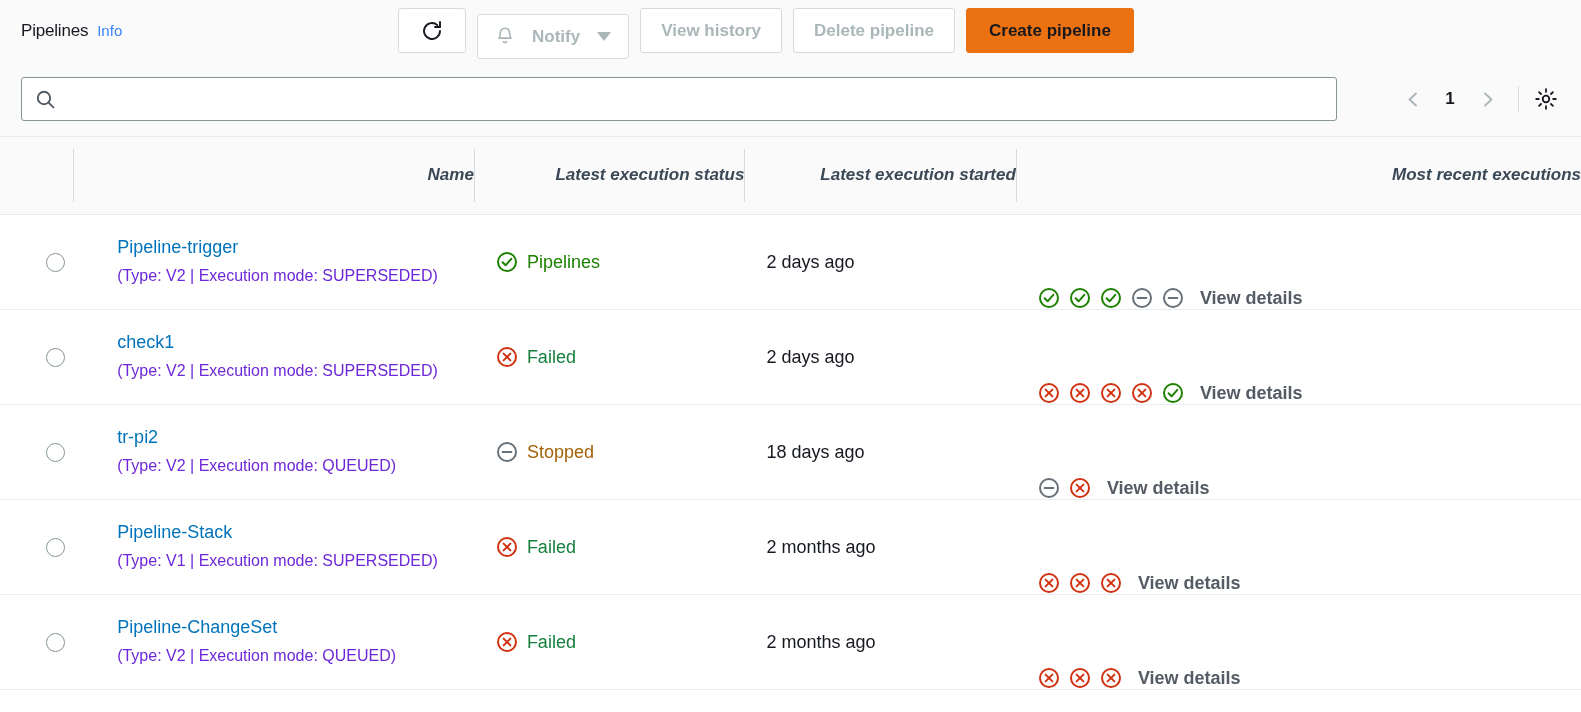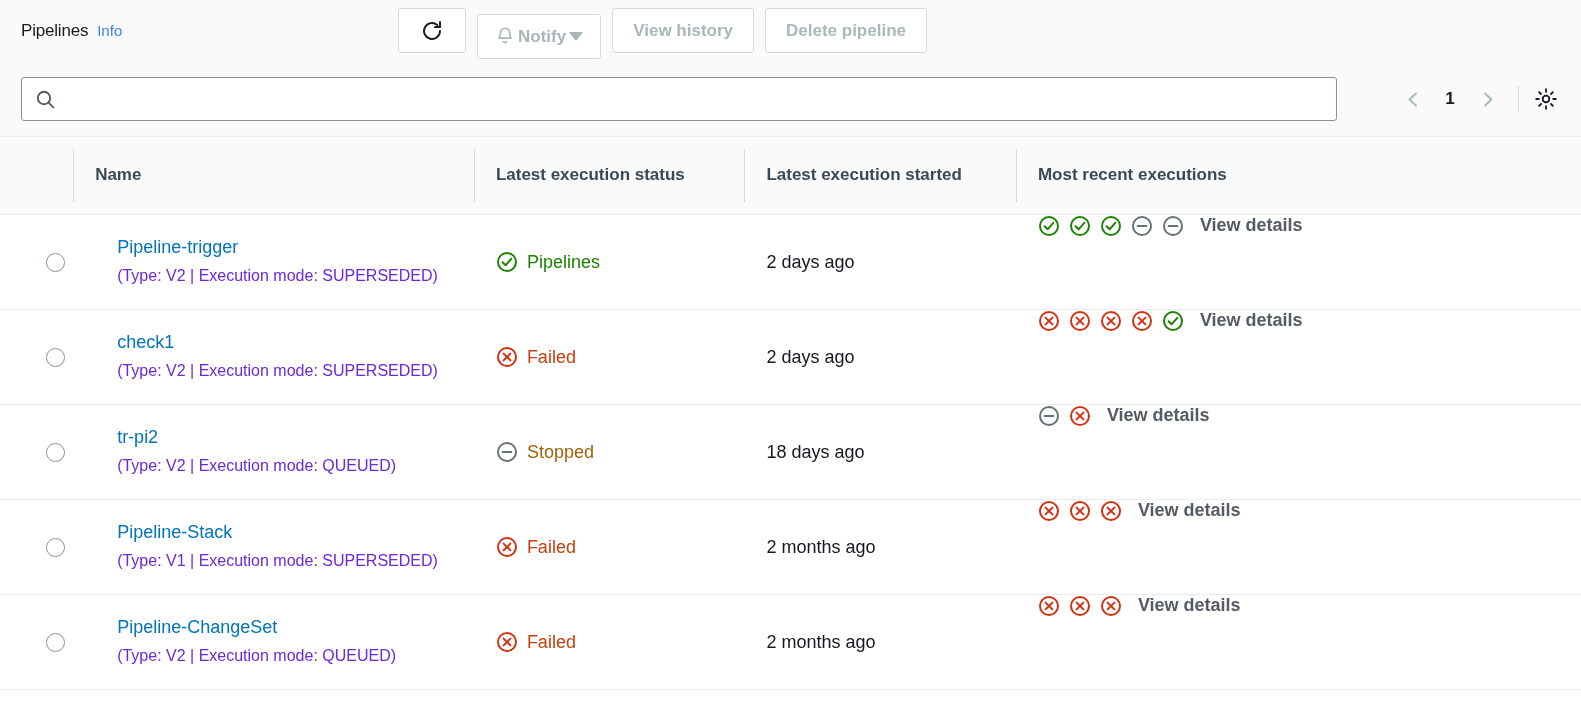--- a/index.html
+++ b/index.html
@@ -70,21 +70,21 @@
     color: #aab7b8;
     display: flex;
     align-items: center;
     justify-content: center;
     padding: 16px 20px;
     white-space: nowrap;
     cursor: default;
     font-family: "Liberation Sans", sans-serif;
   }
   .btn-refresh { width: 68px; padding: 0; color: #16191f; cursor: pointer; }
-  .btn-notify { gap: 3px; padding: 16px 17px; margin-top: 12px; }
+  .btn-notify { gap: 17px; padding: 16px 17px; margin-top: 12px; }
   .btn-primary {
     background: #ec7211;
     border: 1px solid #ec7211;
     color: #16191f;
     cursor: pointer;
     padding: 0 22px;
     font-weight: bold;
   }
   .caret {
     width: 0; height: 0;
@@ -153,27 +153,28 @@
     cursor: pointer;
   }
 
   
   .table { width: 100%; border-collapse: collapse; table-layout: fixed; }
   .table thead th {
     background: #fafafa;
     border-top: 1px solid #eaeded;
     border-bottom: 1px solid #eaeded;
     height: 78px;
-    text-align: left;
+    text-align: right;
     vertical-align: middle;
     font-size: 17px;
     font-weight: bold;
     color: #3b4856;
     padding: 0 0 0 22px;
     position: relative;
+    font-style: italic;
   }
   .table thead th.has-div::before {
     content: "";
     position: absolute;
     left: 0; top: 12px; bottom: 12px;
     width: 1px;
     background: #d5dbdb;
   }
   .th-sel { width: 73px; padding-left: 0; }
   .th-name { width: 400px; }
@@ -212,24 +213,24 @@
     line-height: 1.1;
   }
   .pipeline-sub {
     font-size: 16px;
     color: #6d28d9;
     line-height: 1.1;
   }
   .status-cell { display: flex; align-items: center; gap: 9px; height: 94px; }
   .status-text { font-size: 18px; line-height: 1; }
   .status-succeeded { color: #1d8102; }
-  .status-failed { color: #c2410c; }
+  .status-failed { color: #15803d; }
   .status-stopped { color: #a16207; }
 
-  .exec-cell { display: flex; align-items: flex-start; gap: 9px; height: 94px; }
+  .exec-cell { display: flex; align-items: flex-end; gap: 9px; height: 94px; }
   .view-details {
     font-size: 18px;
     font-weight: bold;
     color: #545b64;
     margin-left: 7px;
     cursor: pointer;
     white-space: nowrap;
   }
   .icon-svg { display: block; }
 </style>
@@ -270,20 +271,23 @@
 
       <div class="btn">
         <span>View history</span>
       </div>
 
 
       <div class="btn">
         <span>Delete pipeline</span>
       </div>
 
+      <div class="btn btn-primary">
+        <span>Create pipeline</span>
+      </div>
 
     </div>
   </div>
 
   <div class="search-row">
     <div class="search-box">
       <span>
         <svg class="icon-svg" width="21" height="21" viewBox="0 0 21 21" fill="none" stroke="#545b64" stroke-width="1.9" stroke-linecap="round">
           <circle cx="9" cy="9" r="6.2"></circle>
           <line x1="13.6" y1="13.6" x2="18.4" y2="18.4"></line>

